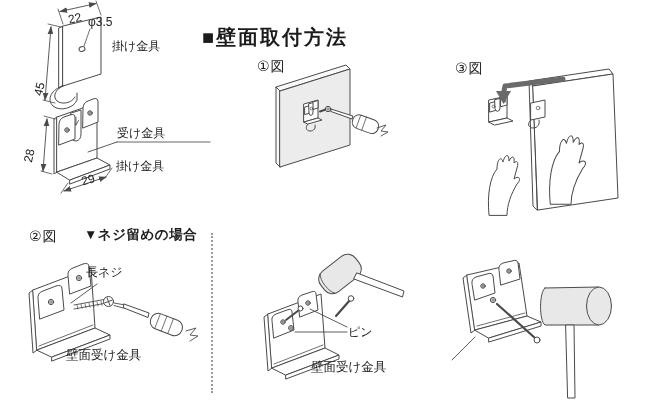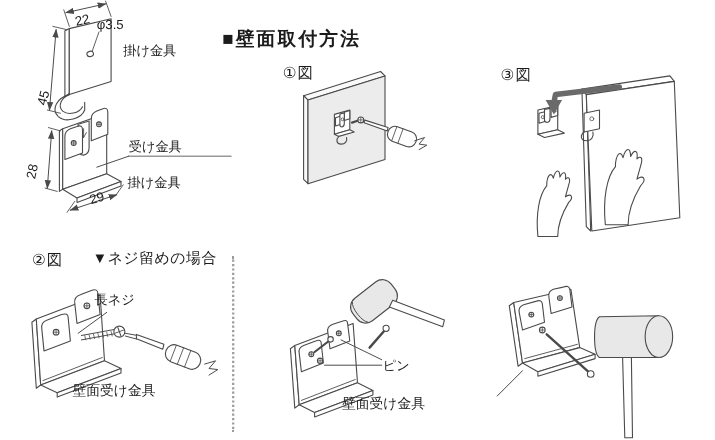--- a/index.html
+++ b/index.html
@@ -2,23 +2,23 @@
 <html><head>
 <meta charset="utf-8">
 <style>
   html,body{margin:0;padding:0;background:#fff;}
   .page{
     position:relative;width:650px;height:400px;background:#ffffff;overflow:hidden;
     font-family:"Liberation Sans","DejaVu Sans",sans-serif;color:#1c1c1c;
   }
   svg.art{position:absolute;overflow:visible;}
   .t{position:absolute;white-space:nowrap;font-size:12px;line-height:1.15;color:#1c1c1c;}
-  .title{font-size:17px;font-weight:bold;letter-spacing:2px;}
+  .title{font-size:20px;font-weight:bold;letter-spacing:2px;}
   .fig-label{font-size:14px;font-weight:400;letter-spacing:1px;}
-  .sub{font-size:13.5px;font-weight:normal;letter-spacing:0.5px;}
+  .sub{font-size:13.5px;font-weight:bold;letter-spacing:0.5px;}
   .dim{font-size:12px;transform-origin:left top;}
   .cap{font-size:12.5px;}
   .divider{
     position:absolute;left:211px;top:233px;height:160px;width:0;
     border-left:2px dotted #9a9a9a;
   }
 </style>
 </head>
 <body>
 

